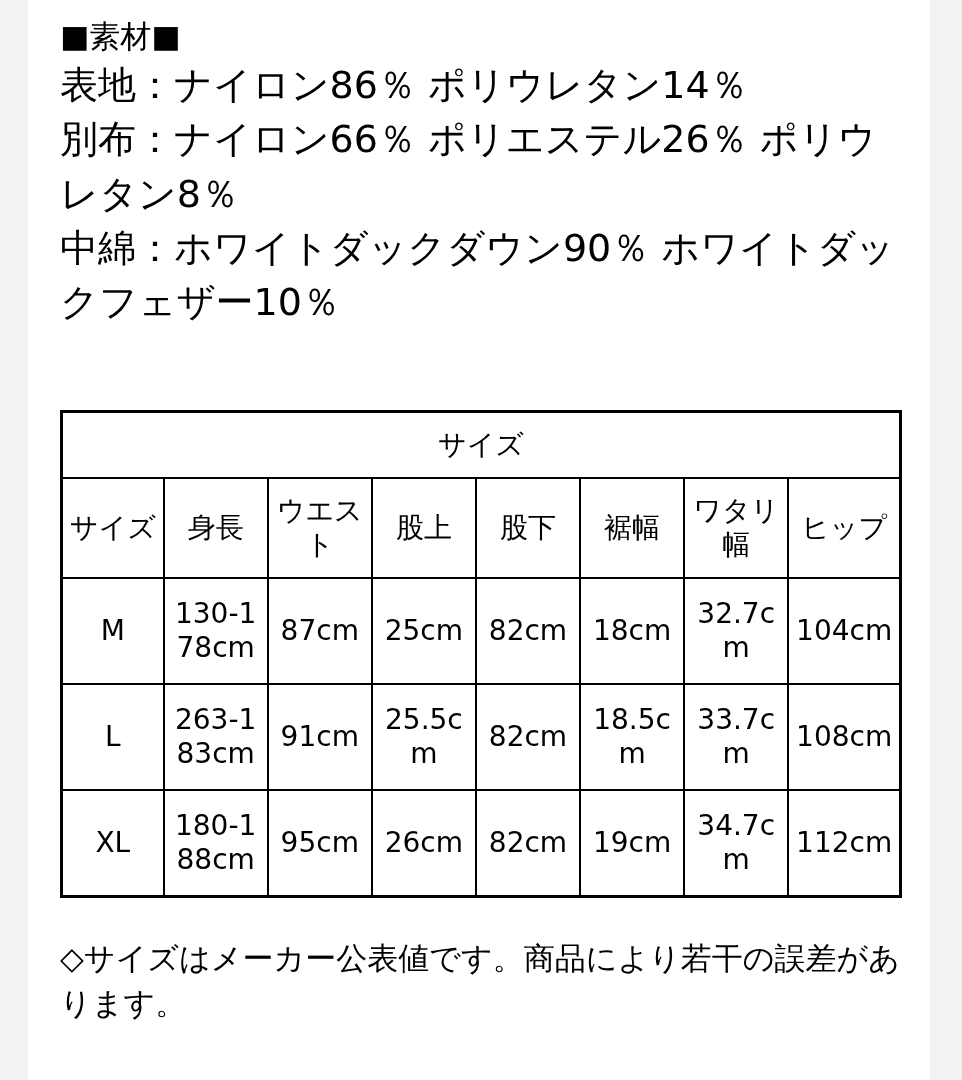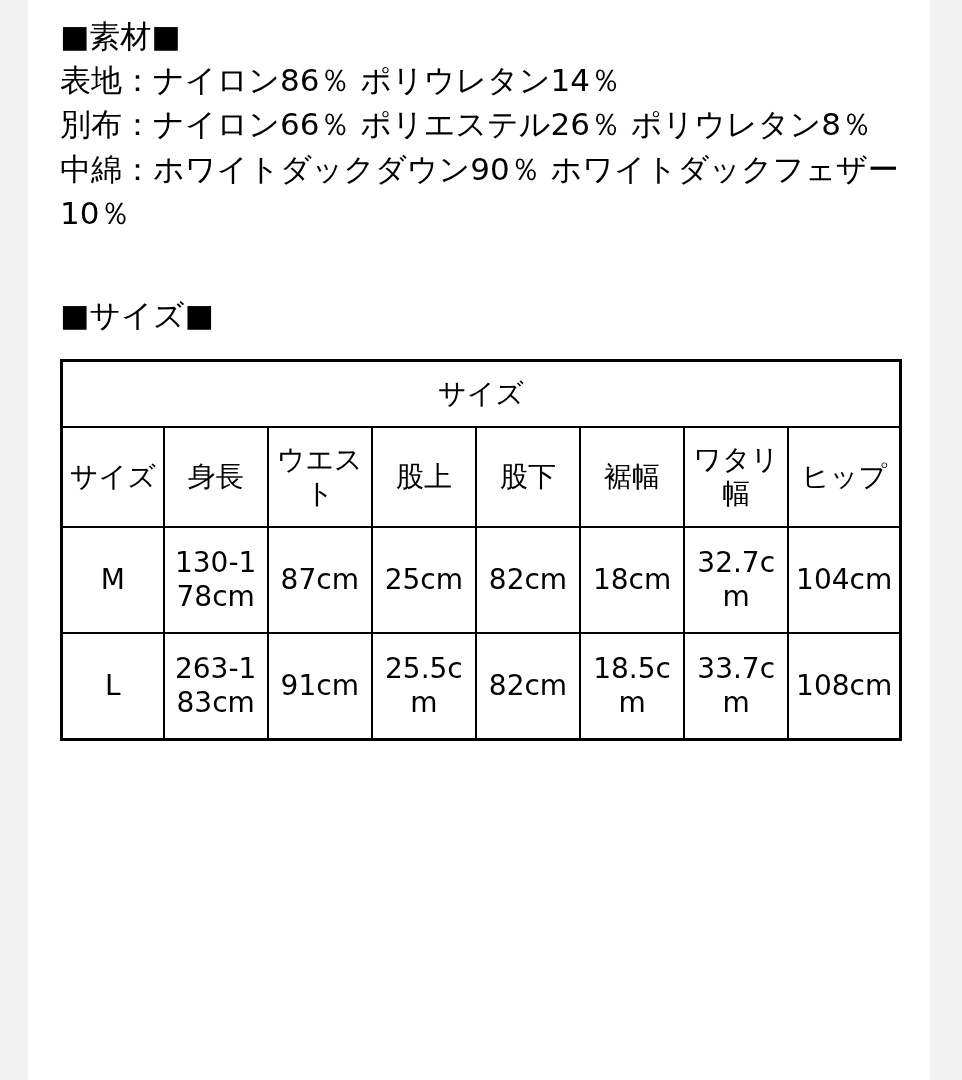--- a/index.html
+++ b/index.html
@@ -43,21 +43,21 @@
     width: 845px;
   }
   .heading {
     font-size: 31px;
     line-height: 1.42;
     letter-spacing: 0px;
     margin: 0;
     font-weight: normal;
   }
   .body-text {
-    font-size: 31px;
+    font-size: 38px;
     line-height: 1.43;
     margin: 0;
     font-weight: normal;
     white-space: pre-wrap;
   }
   .spacer-a { height: 58px; }
   .spacer-b { height: 22px; }
   .spacer-c { height: 38px; }
 
   table.size-table {
@@ -114,21 +114,20 @@
 
   <div class="content">
 
     <div class="heading">■素材■</div>
     <div class="body-text">表地：ナイロン86％ ポリウレタン14％
 別布：ナイロン66％ ポリエステル26％ ポリウレタン8％
 中綿：ホワイトダックダウン90％ ホワイトダックフェザー10％</div>
 
     <div class="spacer-a"></div>
 
-    <div class="heading">■サイズ■</div>
 
     <div class="spacer-b"></div>
 
     <table class="size-table">
       <colgroup>
         <col class="col-size">
         <col class="col-height">
         <col class="col-waist">
         <col class="col-rise">
         <col class="col-inseam">
@@ -163,20 +162,31 @@
         <tr class="data-row">
           <td>L</td>
           <td>263-183cm</td>
           <td>91cm</td>
           <td>25.5cm</td>
           <td>82cm</td>
           <td>18.5cm</td>
           <td>33.7cm</td>
           <td>108cm</td>
         </tr>
+        <tr class="data-row">
+          <td>XL</td>
+          <td>180-188cm</td>
+          <td>95cm</td>
+          <td>26cm</td>
+          <td>82cm</td>
+          <td>19cm</td>
+          <td>34.7cm</td>
+          <td>112cm</td>
+        </tr>
       </tbody>
     </table>
 
     <div class="spacer-c"></div>
 
+    <div class="note">◇サイズはメーカー公表値です。商品により若干の誤差があります。</div>
 
   </div>
 </div>
 
 </body></html>

